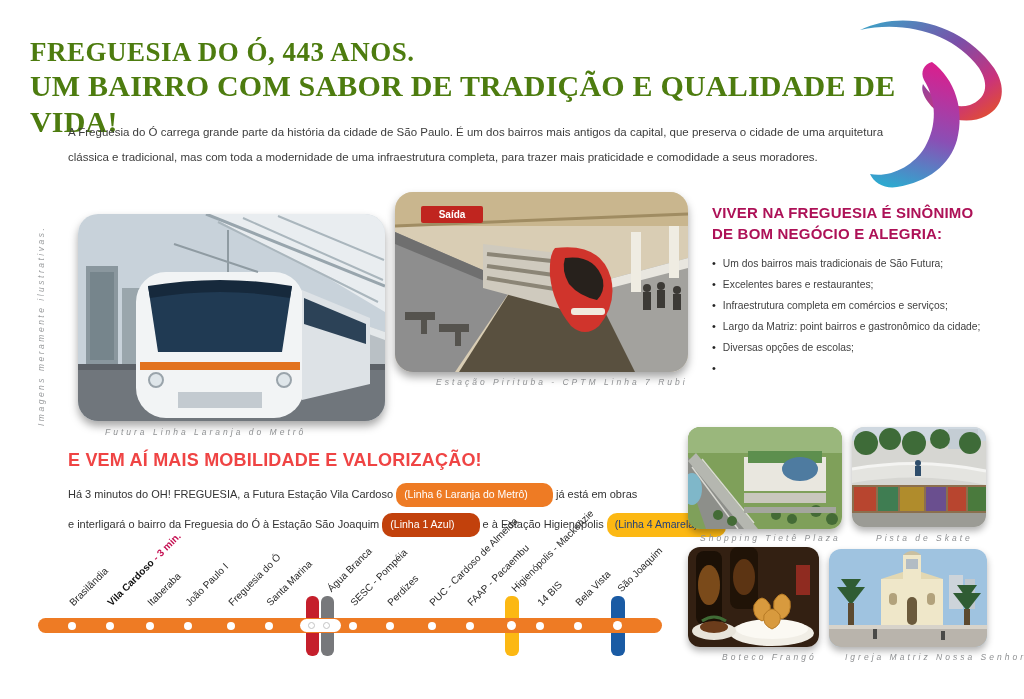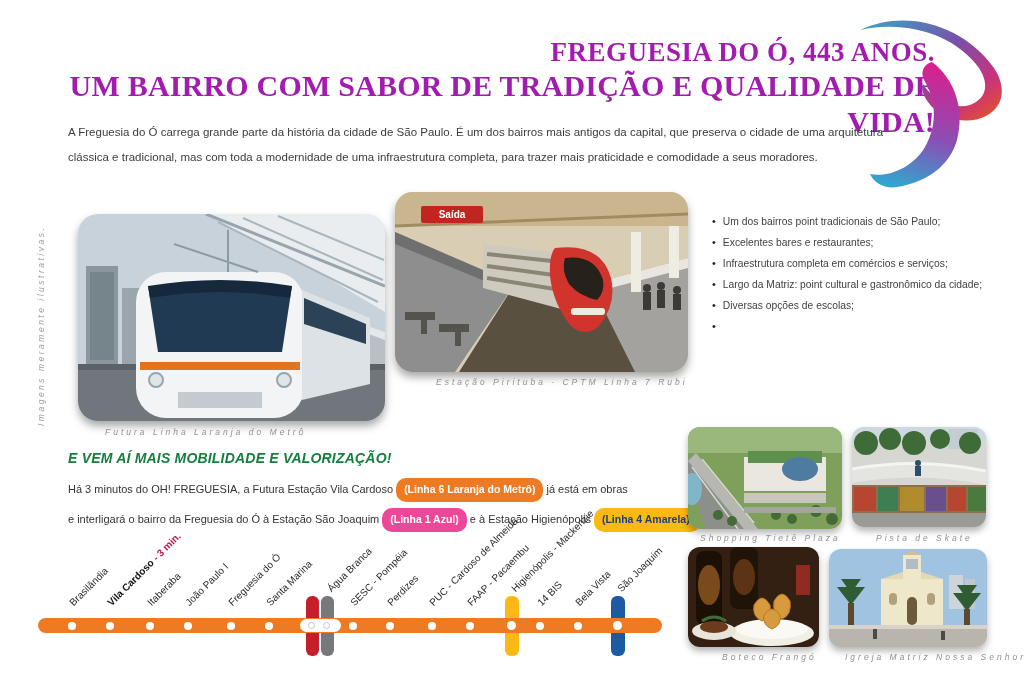--- a/index.html
+++ b/index.html
@@ -3,22 +3,22 @@
 <meta charset="utf-8">
 <style>
   * { margin:0; padding:0; box-sizing:border-box; }
   html,body { background:#e9e9e9; }
   #page {
     position:relative; width:1024px; height:699px; background:#ffffff;
     font-family:"Liberation Sans", sans-serif; overflow:hidden;
     margin:0 auto;
   }
   
-  .title-block { position:absolute; left:30px; top:36px; width:905px; text-align:right;
-    color:#a21caf; font-family:"Liberation Serif", serif; font-weight:bold; }
+  .title-block { position:absolute; left:30px; top:36px; width:905px; text-align:left;
+    color:#4d7c0f; font-family:"Liberation Serif", serif; font-weight:bold; }
   .title-l1 { font-size:27px; letter-spacing:.5px; line-height:32px; }
   .title-l2 { font-size:30px; letter-spacing:.2px; line-height:36px; }
   .intro { position:absolute; left:68px; top:120px; width:845px;
     font-size:11.5px; color:#3c3c3c; line-height:25px; }
   
   .ribbon { position:absolute; left:852px; top:6px; width:164px; height:188px; }
   
   .watermark { position:absolute; left:36px; top:198px; height:228px;
     writing-mode:vertical-rl; transform:rotate(180deg);
     font-size:8.5px; font-style:italic; letter-spacing:2.5px; color:#9a9c9e; }
@@ -32,27 +32,27 @@
   
   .benefits { position:absolute; left:712px; top:202px; width:300px; }
   .benefits h2 { color:#ad1157; font-size:15px; line-height:21px; letter-spacing:.2px; }
   .blist { margin-top:14px; }
   .bitem { display:flex; gap:7px; margin-bottom:9px; font-size:10.3px;
     line-height:12px; color:#3f3f3f; }
   .bitem .dot { color:#222; font-size:11px; line-height:11px; }
   .two-line { white-space:pre-line; line-height:13px; }
   
   .mobility { position:absolute; left:68px; top:450px; width:580px; }
-  .mobility h2 { color:#15803d; font-size:14px; letter-spacing:.2px;font-style:italic; }
+  .mobility h2 { color:#ef4444; font-size:18px; letter-spacing:.2px; }
   .mob-body { margin-top:12px; font-size:11px; color:#333333; }
   .mob-row { margin-bottom:6px; line-height:21px; white-space:nowrap; }
-  .pill { display:inline-block; padding:1px 8px 2px 8px; border-radius:10px;
-    font-weight:bold; font-size:10.5px; }
+  .pill { display:inline-block; padding:1px 25px 2px 8px; border-radius:10px;
+    font-weight:normal; font-size:10.5px; }
   .pill-orange { background:#ee7b24; color:#fff; }
-  .pill-blue   { background:#ec4899; color:#fff; }
+  .pill-blue   { background:#c2410c; color:#fff; }
   .pill-yellow { background:#fcb813; color:#1e3d7d; }
   
   .mline { position:absolute; left:38px; top:618px; width:624px; height:15px;
     background:#ee7b24; border-radius:8px; }
   .mdot { position:absolute; width:8px; height:8px; border-radius:50%;
     background:#fff; top:621.5px; }
   .mdot.big { width:9px; height:9px; top:621px; }
   .vbar { position:absolute; top:596px; width:13px; height:60px; border-radius:6px; }
   .vbar-red    { left:306px; background:#c51f2c; }
   .vbar-gray   { left:321px; background:#77787b; }
@@ -173,36 +173,40 @@
       </g>
       <g fill="#55534e">
         <path d="M10 120 h30 v8 h-8 v14 h-6 v-14 h-16 z"></path>
         <path d="M44 132 h30 v8 h-8 v14 h-6 v-14 h-16 z"></path>
       </g>
     </svg>
   </div>
   <div class="caption" style="left:436px; top:377px;">Estação Pirituba - CPTM Linha 7 Rubi</div>
 
   <div class="benefits">
+    <h2>
+      <span>VIVER NA FREGUESIA É SINÔNIMO</span><br>
+      <span>DE BOM NEGÓCIO E ALEGRIA:</span>
+    </h2>
     <div class="blist">
       <div class="bitem">
           <span class="dot">•</span>
-          <span>Um dos bairros point tradicionais de São Paulo;</span>
+          <span>Um dos bairros mais tradicionais de São Futura;</span>
         </div>
       <div class="bitem">
           <span class="dot">•</span>
           <span>Excelentes bares e restaurantes;</span>
         </div>
       <div class="bitem">
           <span class="dot">•</span>
           <span>Infraestrutura completa em comércios e serviços;</span>
         </div>
       <div class="bitem">
           <span class="dot">•</span>
-          <span>Largo da Matriz: point cultural e gastronômico da cidade;</span>
+          <span>Largo da Matriz: point bairros e gastronômico da cidade;</span>
         </div>
       <div class="bitem">
           <span class="dot">•</span>
           <span>Diversas opções de escolas;</span>
         </div>
       <div class="bitem">
           <span class="dot">•</span>
         </div>
     </div>
   </div>

